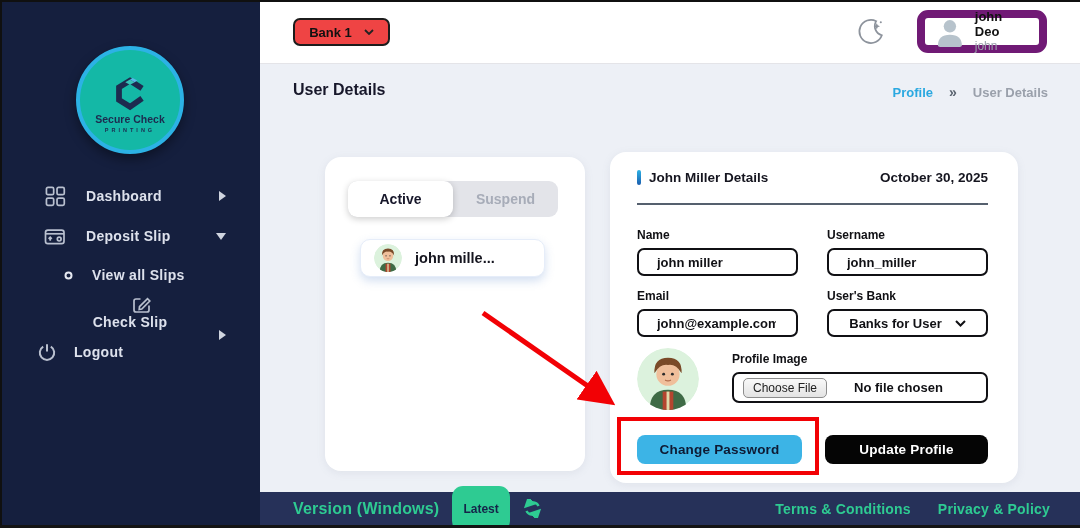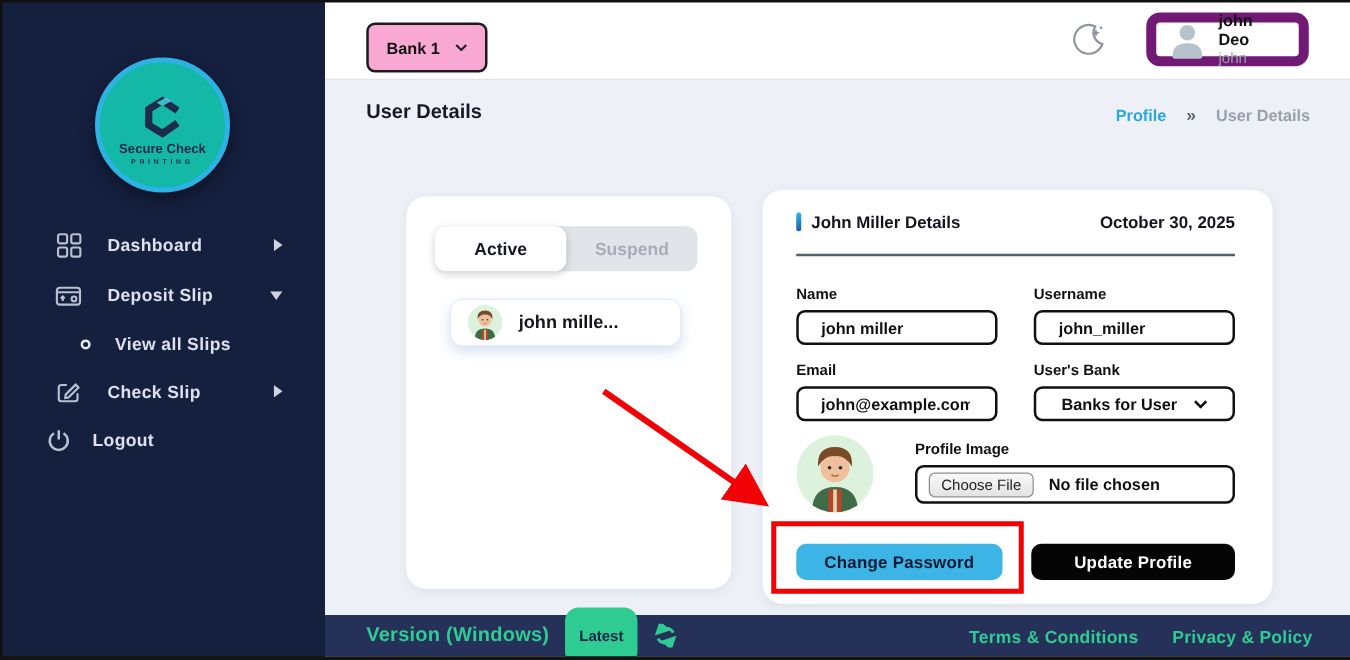--- a/index.html
+++ b/index.html
@@ -17,29 +17,29 @@
       display:flex;flex-direction:column;align-items:center;justify-content:center;}
   .logo-line1{font-size:10.5px;font-weight:bold;color:#1d2b4f;margin-top:1px;}
   .logo-line2{font-size:5.5px;font-weight:bold;color:#1d2b4f;letter-spacing:3px;margin-top:2px;}
   .menu{position:absolute;left:0;top:176px;width:260px;}
   .mi{display:flex;align-items:center;height:40px;color:#dde1ec;font-weight:bold;font-size:14px;
       letter-spacing:.3px;cursor:pointer;}
   .mi .ic{width:22px;margin-left:44px;margin-right:20px;display:flex;justify-content:center;}
   .mi .chev{margin-left:auto;margin-right:34px;display:flex;}
   .mi.sub{height:38px;}
   .mi.sub .ic{margin-left:62px;margin-right:18px;width:12px;}
-  .mi.row3{height:38px;}
+  .mi.row3{height:38px;flex-direction:column;}
   .mi.logout .ic{margin-left:36px;margin-right:16px;}
 
   
   .topbar{position:absolute;left:260px;top:0;width:820px;height:63px;background:#fff;
       border-bottom:1px solid #e4e4e8;z-index:3;}
-  .bank{position:absolute;left:33px;top:18px;width:97px;height:40px;border:2px solid #1c1c1c;
+  .bank{position:absolute;left:33px;top:18px;width:97px;height:28px;border:2px solid #1c1c1c;
       border-radius:7px;display:flex;align-items:center;justify-content:center;gap:12px;
-      font-weight:bold;font-size:13px;color:#111;background:#f9a8d4;cursor:pointer;box-sizing:border-box;}
+      font-weight:bold;font-size:13px;color:#111;background:#ef4444;cursor:pointer;box-sizing:border-box;}
   .moon{position:absolute;left:596px;top:17px;width:30px;height:30px;cursor:pointer;}
   .usercard{position:absolute;right:33px;top:10px;width:130px;height:43px;border:8px solid #701a75;
       border-radius:11px;background:#fff;display:flex;align-items:center;gap:9px;padding:0 9px;
       box-sizing:border-box;cursor:pointer;}
   .uname{font-weight:bold;font-size:13px;color:#111;line-height:1.15;}
   .urole{font-size:12px;color:#9aa0ab;line-height:1.15;}
 
   
   .content{position:absolute;left:260px;top:63px;width:820px;height:429px;background:#edf0f6;z-index:1;}
   .ptitle{position:absolute;left:33px;top:18px;font-size:16px;font-weight:bold;color:#17172a;}
@@ -77,21 +77,21 @@
       font-family:"Liberation Sans",sans-serif;font-weight:bold;font-size:13px;color:#101014;
       padding:0 20px 0 18px;background:#fff;outline:none;}
   .sel{height:28px;border:2px solid #101014;border-radius:7px;display:flex;align-items:center;
       justify-content:center;gap:13px;font-weight:bold;font-size:13px;color:#101014;background:#fff;
       cursor:pointer;box-sizing:border-box;}
   .prow{position:absolute;left:27px;right:30px;top:196px;display:flex;gap:33px;}
   .avatar-lg{width:62px;height:62px;border-radius:50%;overflow:hidden;flex-shrink:0;}
   .pright{flex:1;padding-top:4px;}
   .pright label{font-weight:bold;font-size:12px;color:#101014;display:block;margin-bottom:6px;}
   .filebox{height:27px;border:2px solid #101014;border-radius:7px;display:flex;align-items:center;
-      gap:12px;padding:0 9px;background:#fff;cursor:pointer;box-sizing:content-box;}
+      gap:27px;padding:0 9px;background:#fff;cursor:pointer;box-sizing:content-box;}
   .cfbtn{border:1px solid #8d8d8d;background:linear-gradient(#f9f9f9,#e3e3e3);border-radius:5px;
       font-size:12px;padding:2px 9px;color:#222;font-family:inherit;white-space:nowrap;}
   .nofile{font-weight:bold;font-size:13px;color:#101014;white-space:nowrap;}
   .brow{position:absolute;left:27px;right:30px;top:283px;display:flex;gap:23px;}
   .btn{height:29px;border-radius:8px;display:flex;align-items:center;justify-content:center;
       font-weight:bold;font-size:13.5px;border:none;font-family:inherit;letter-spacing:.2px;cursor:pointer;}
   .btn.cyan{width:165px;background:#3cb4e6;color:#0e1a33;}
   .btn.black{width:163px;background:#050505;color:#fff;}
 
   

